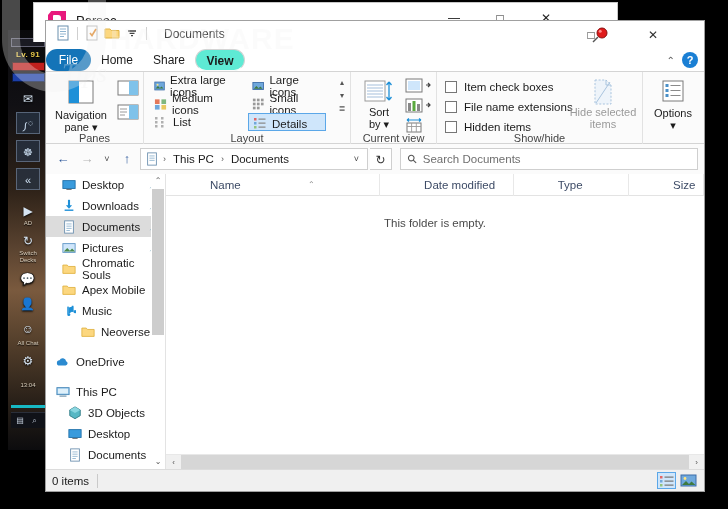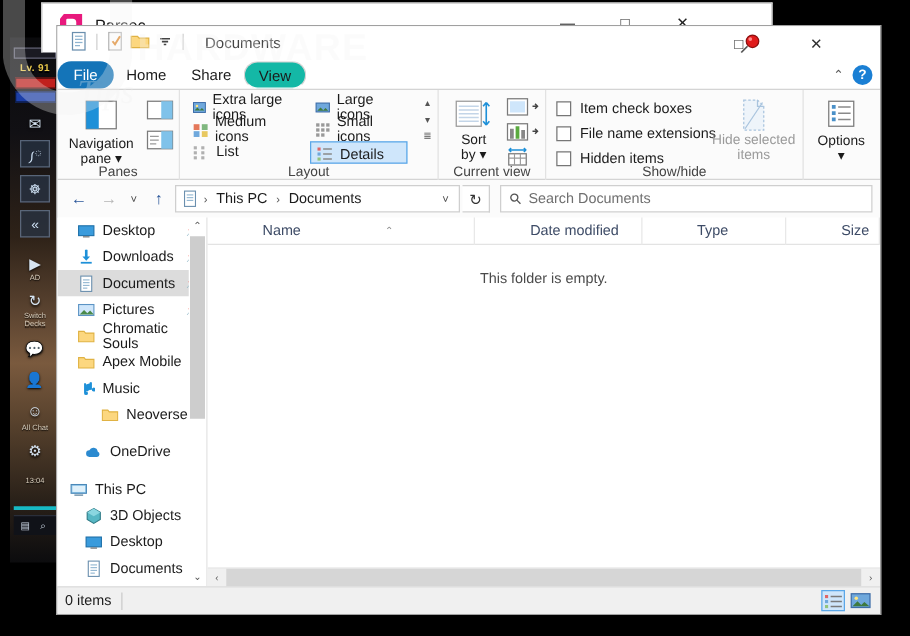--- a/index.html
+++ b/index.html
@@ -94,21 +94,21 @@
     text-align:center; line-height:28px; font-size:12px; color:#303030;
   }
 
   
   .tabstrip { position:relative; height:22px; background:#ffffff; flex:none; }
   .tab {
     position:absolute; top:0; height:22px; line-height:22px;
     font-size:12px; text-align:center; color:#1b1b1b;border-radius:11px;
   }
   .tab.file { background:#1474b8; color:#fff; left:0; width:45px; font-weight:normal; }
-  .tab.active { background:#14b8a6; border:1px solid #d4d4d4; border-bottom:1px solid #fbfbfb; z-index:2; }
+  .tab.active { background:#5eead4; border:1px solid #d4d4d4; border-bottom:1px solid #fbfbfb; z-index:2;font-weight:bold; }
   .ribbon-tools {
     position:absolute; right:6px; top:3px; display:flex; align-items:center; gap:7px;
   }
   .chev-up { font-size:10px; color:#555; }
   .help-btn {
     width:16px; height:16px; border-radius:50%; background:#1a7fd4; color:#fff;
     font-size:11px; font-weight:bold; text-align:center; line-height:16px;
   }
 
   
@@ -591,21 +591,21 @@
                 </svg></span>
               <span>Music</span>
             </div>
             <div class="tree-item" style="padding-left: 16px; margin-left: 19px;">
               <span class="tico"><svg width="14" height="14" viewBox="0 0 16 16">
                   <path d="M1 3.5 h5 l1.3 1.6 H15 V13 H1 Z" fill="#fcd77f" stroke="#e0b243" stroke-width="1"></path>
                 </svg></span>
               <span>Neoverse</span>
             </div>
             <div class="tree-gap"></div>
-            <div class="tree-item" style="padding-left: 22px;">
+            <div class="tree-item" style="padding-left: 10px;">
               <span class="tico"><svg width="14" height="14" viewBox="0 0 16 16">
                   <path d="M4 12 a3 3 0 0 1 0 -6 a4 4 0 0 1 7.6 1 a2.6 2.6 0 0 1 -0.6 5 Z" fill="#2b8ad0"></path>
                 </svg></span>
               <span>OneDrive</span>
             </div>
             <div class="tree-gap"></div>
             <div class="tree-item" style="padding-left: 10px;">
               <span class="tico"><svg width="14" height="14" viewBox="0 0 16 16">
                   <rect x="1" y="3" width="14" height="8" fill="#8fc4e8" stroke="#4a88b8"></rect>
                   <rect x="2.2" y="4.2" width="11.6" height="5.6" fill="#dff0fa"></rect>

